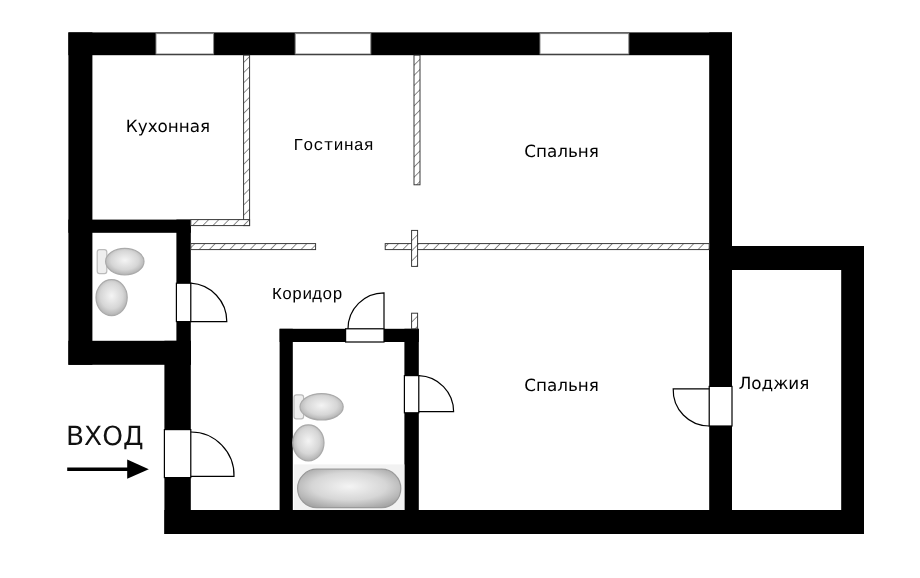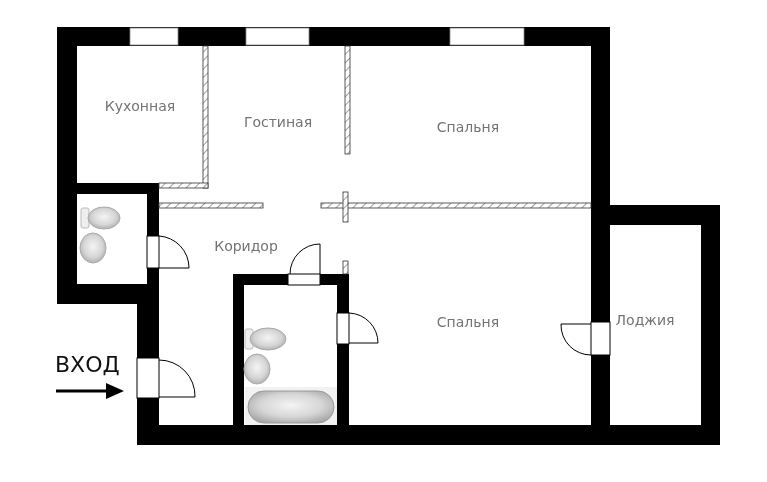--- a/index.html
+++ b/index.html
@@ -1,18 +1,18 @@
 <!DOCTYPE html>
 <html><head>
 <meta charset="utf-8">
 <style>
   html, body { margin: 0; padding: 0; background: #ffffff; }
   body { width: 767px; height: 482px; position: relative; overflow: hidden; font-family: "DejaVu Sans", "Liberation Sans", sans-serif; }
   #plan { position: absolute; left: 0; top: 0; }
-  .room-label { position: absolute; font-size: 14px; color: #737373; text-align: center; line-height: 20px; white-space: nowrap; }
+  .room-label { position: absolute; font-size: 14px; color: #000000; text-align: center; line-height: 20px; white-space: nowrap; }
   .entry-label { position: absolute; font-size: 22px; color: #111; letter-spacing: 0px; }
 </style>
 </head>
 <body>
 
 <svg id="plan" width="767" height="482" viewBox="0 0 767 482" xmlns="http://www.w3.org/2000/svg">
   <defs>
     <pattern id="hatch" patternUnits="userSpaceOnUse" width="6" height="6" patternTransform="rotate(45)">
       <rect width="6" height="6" fill="#fff"></rect>
       <line x1="0" y1="0" x2="0" y2="6" stroke="#444" stroke-width="1"></line>
@@ -110,19 +110,19 @@
 
   <g>
     <line x1="56" y1="391" x2="112" y2="391" stroke="#000" stroke-width="3"></line>
     <polygon points="106,383 124,391 106,399" fill="#000"></polygon>
   </g>
 </svg>
 
 <div class="room-label" style="left:100px; top:96px; width:80px;">
   <div>Кухонная</div>
 </div>
-<div class="room-label" style="left:238px; top:112px; width:80px;">Гостиная</div>
+<div class="room-label" style="left:238px; top:112px; width:80px;font-family:Liberation Mono, monospace;">Гостиная</div>
 <div class="room-label" style="left:428px; top:117px; width:80px;">Спальня</div>
-<div class="room-label" style="left:206px; top:236px; width:80px;">Коридор</div>
+<div class="room-label" style="left:216px; top:236px; width:80px;font-family:Liberation Mono, monospace;">Коридор</div>
 <div class="room-label" style="left:428px; top:312px; width:80px;">Спальня</div>
 <div class="room-label" style="left:605px; top:310px; width:80px;">Лоджия</div>
 
 <div class="entry-label" style="left:55px; top:352px;">ВХОД</div>
 
 </body></html>

